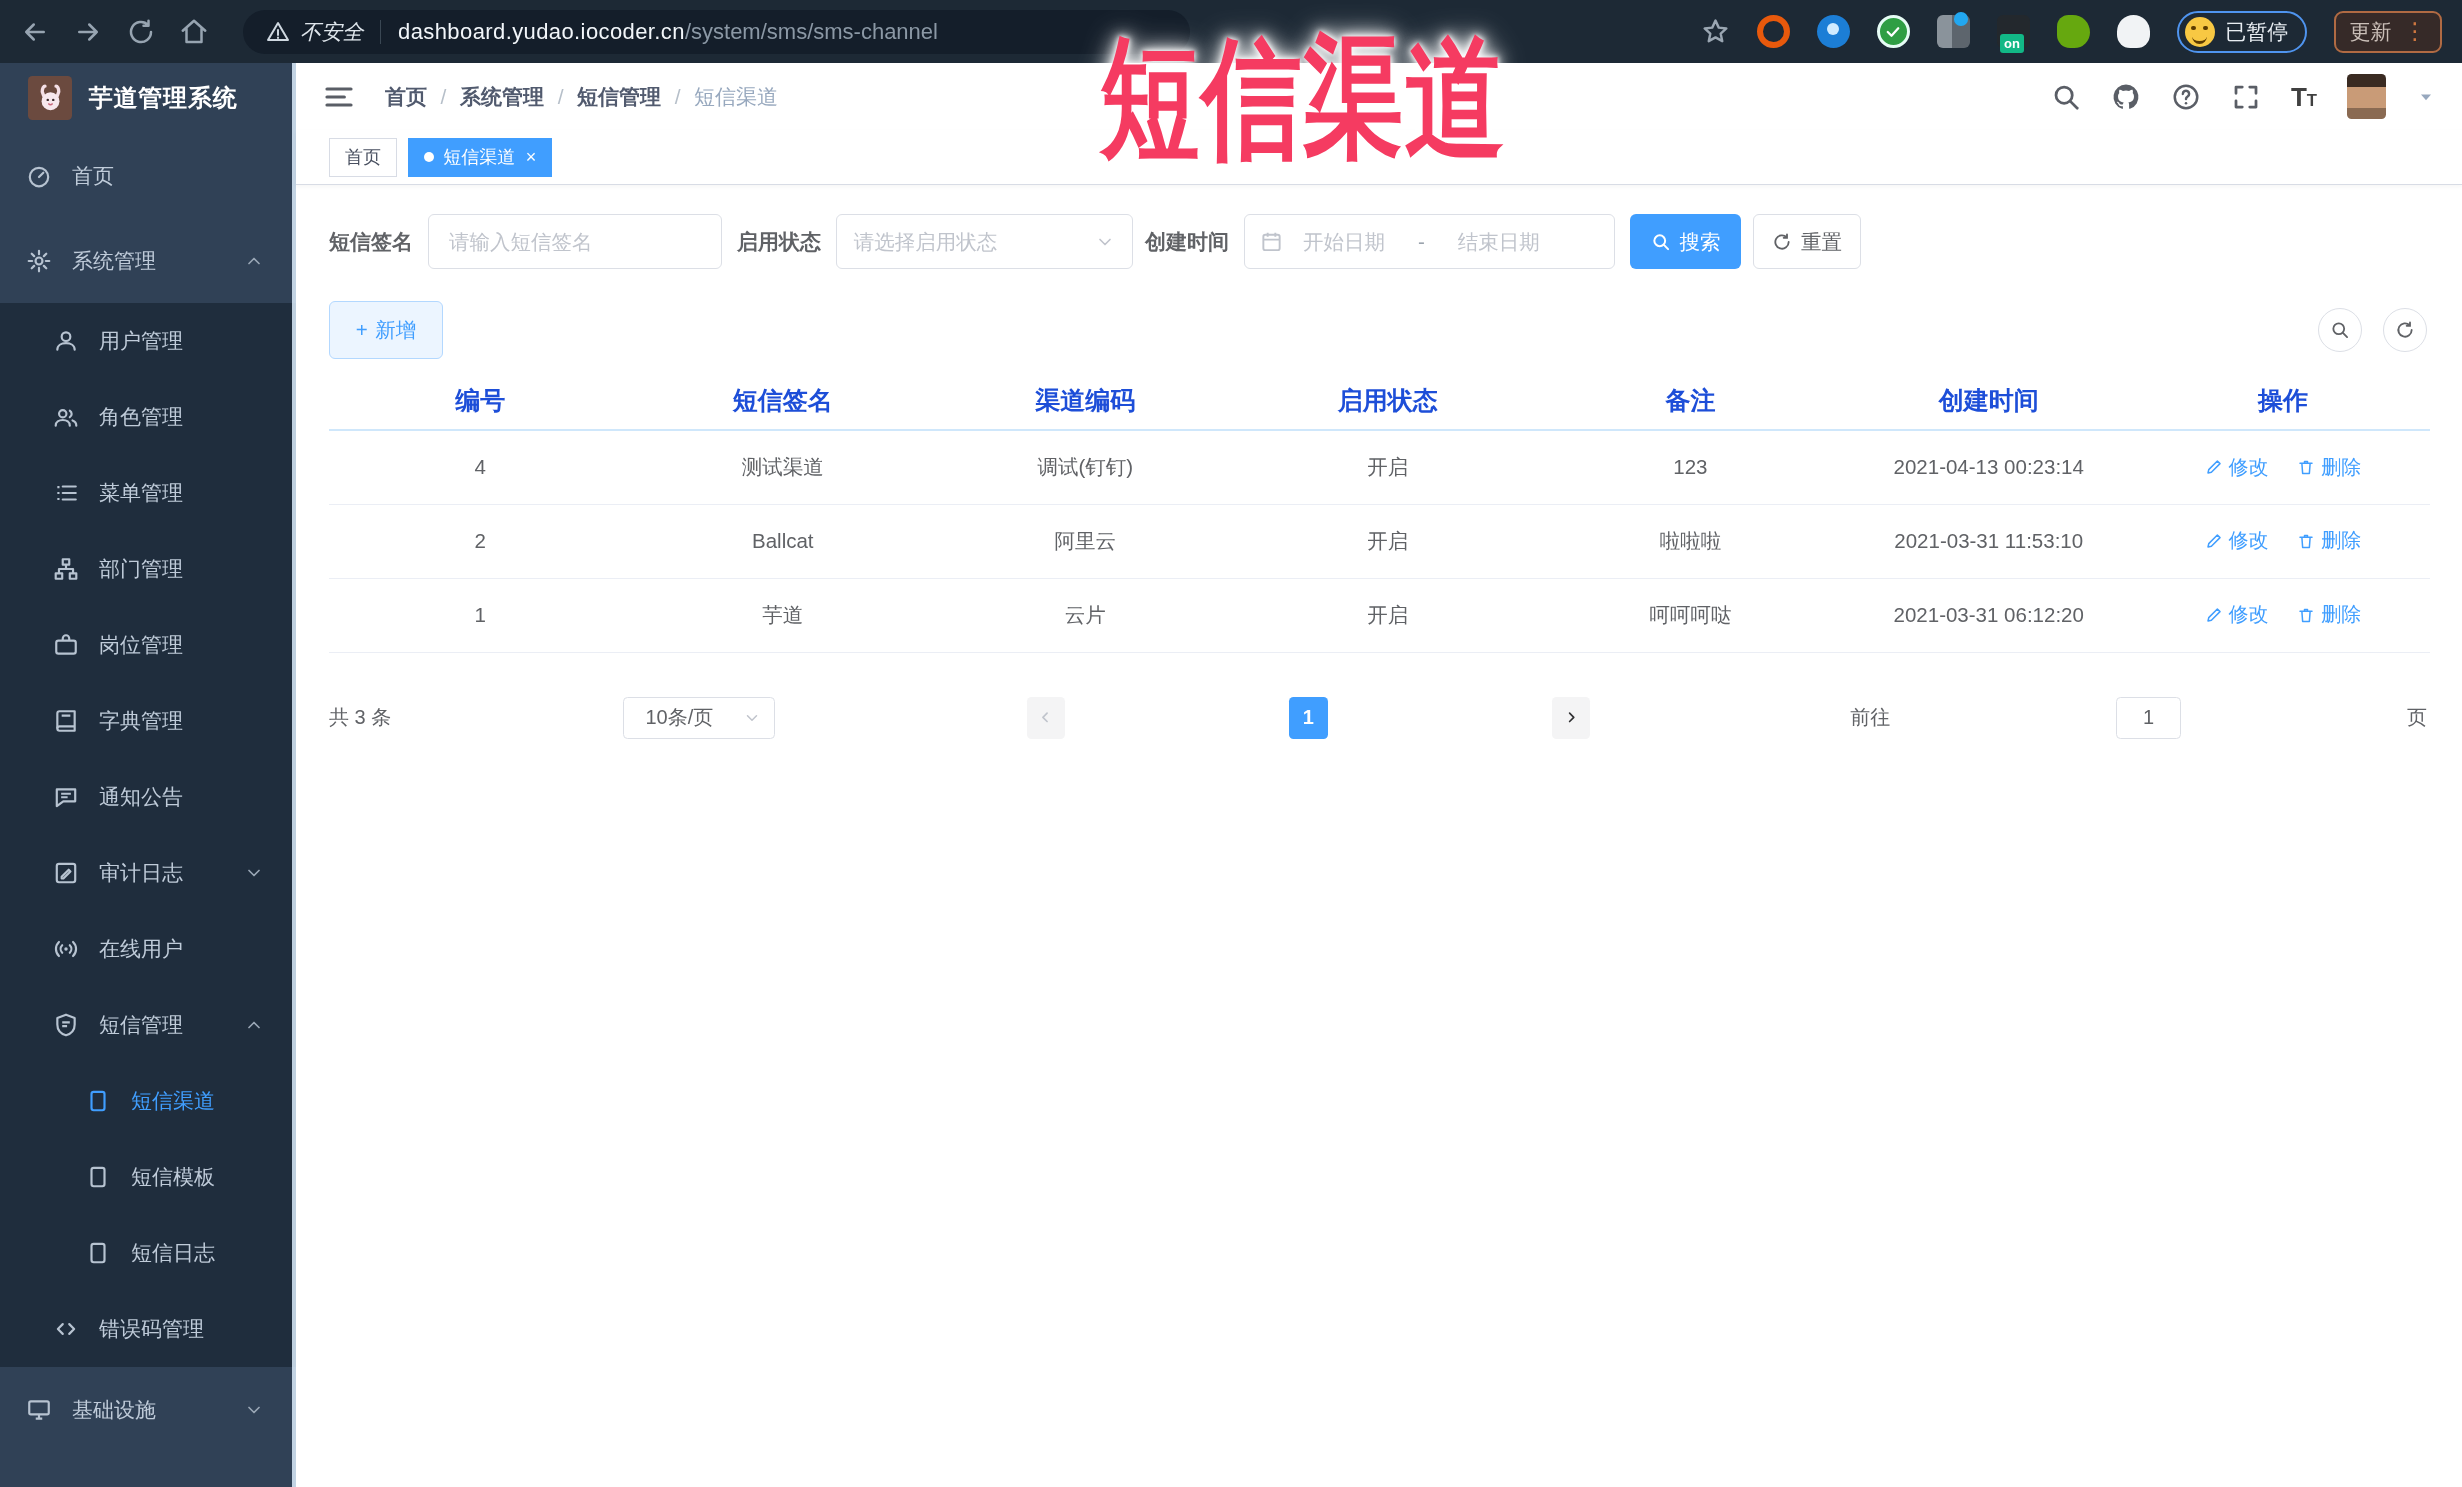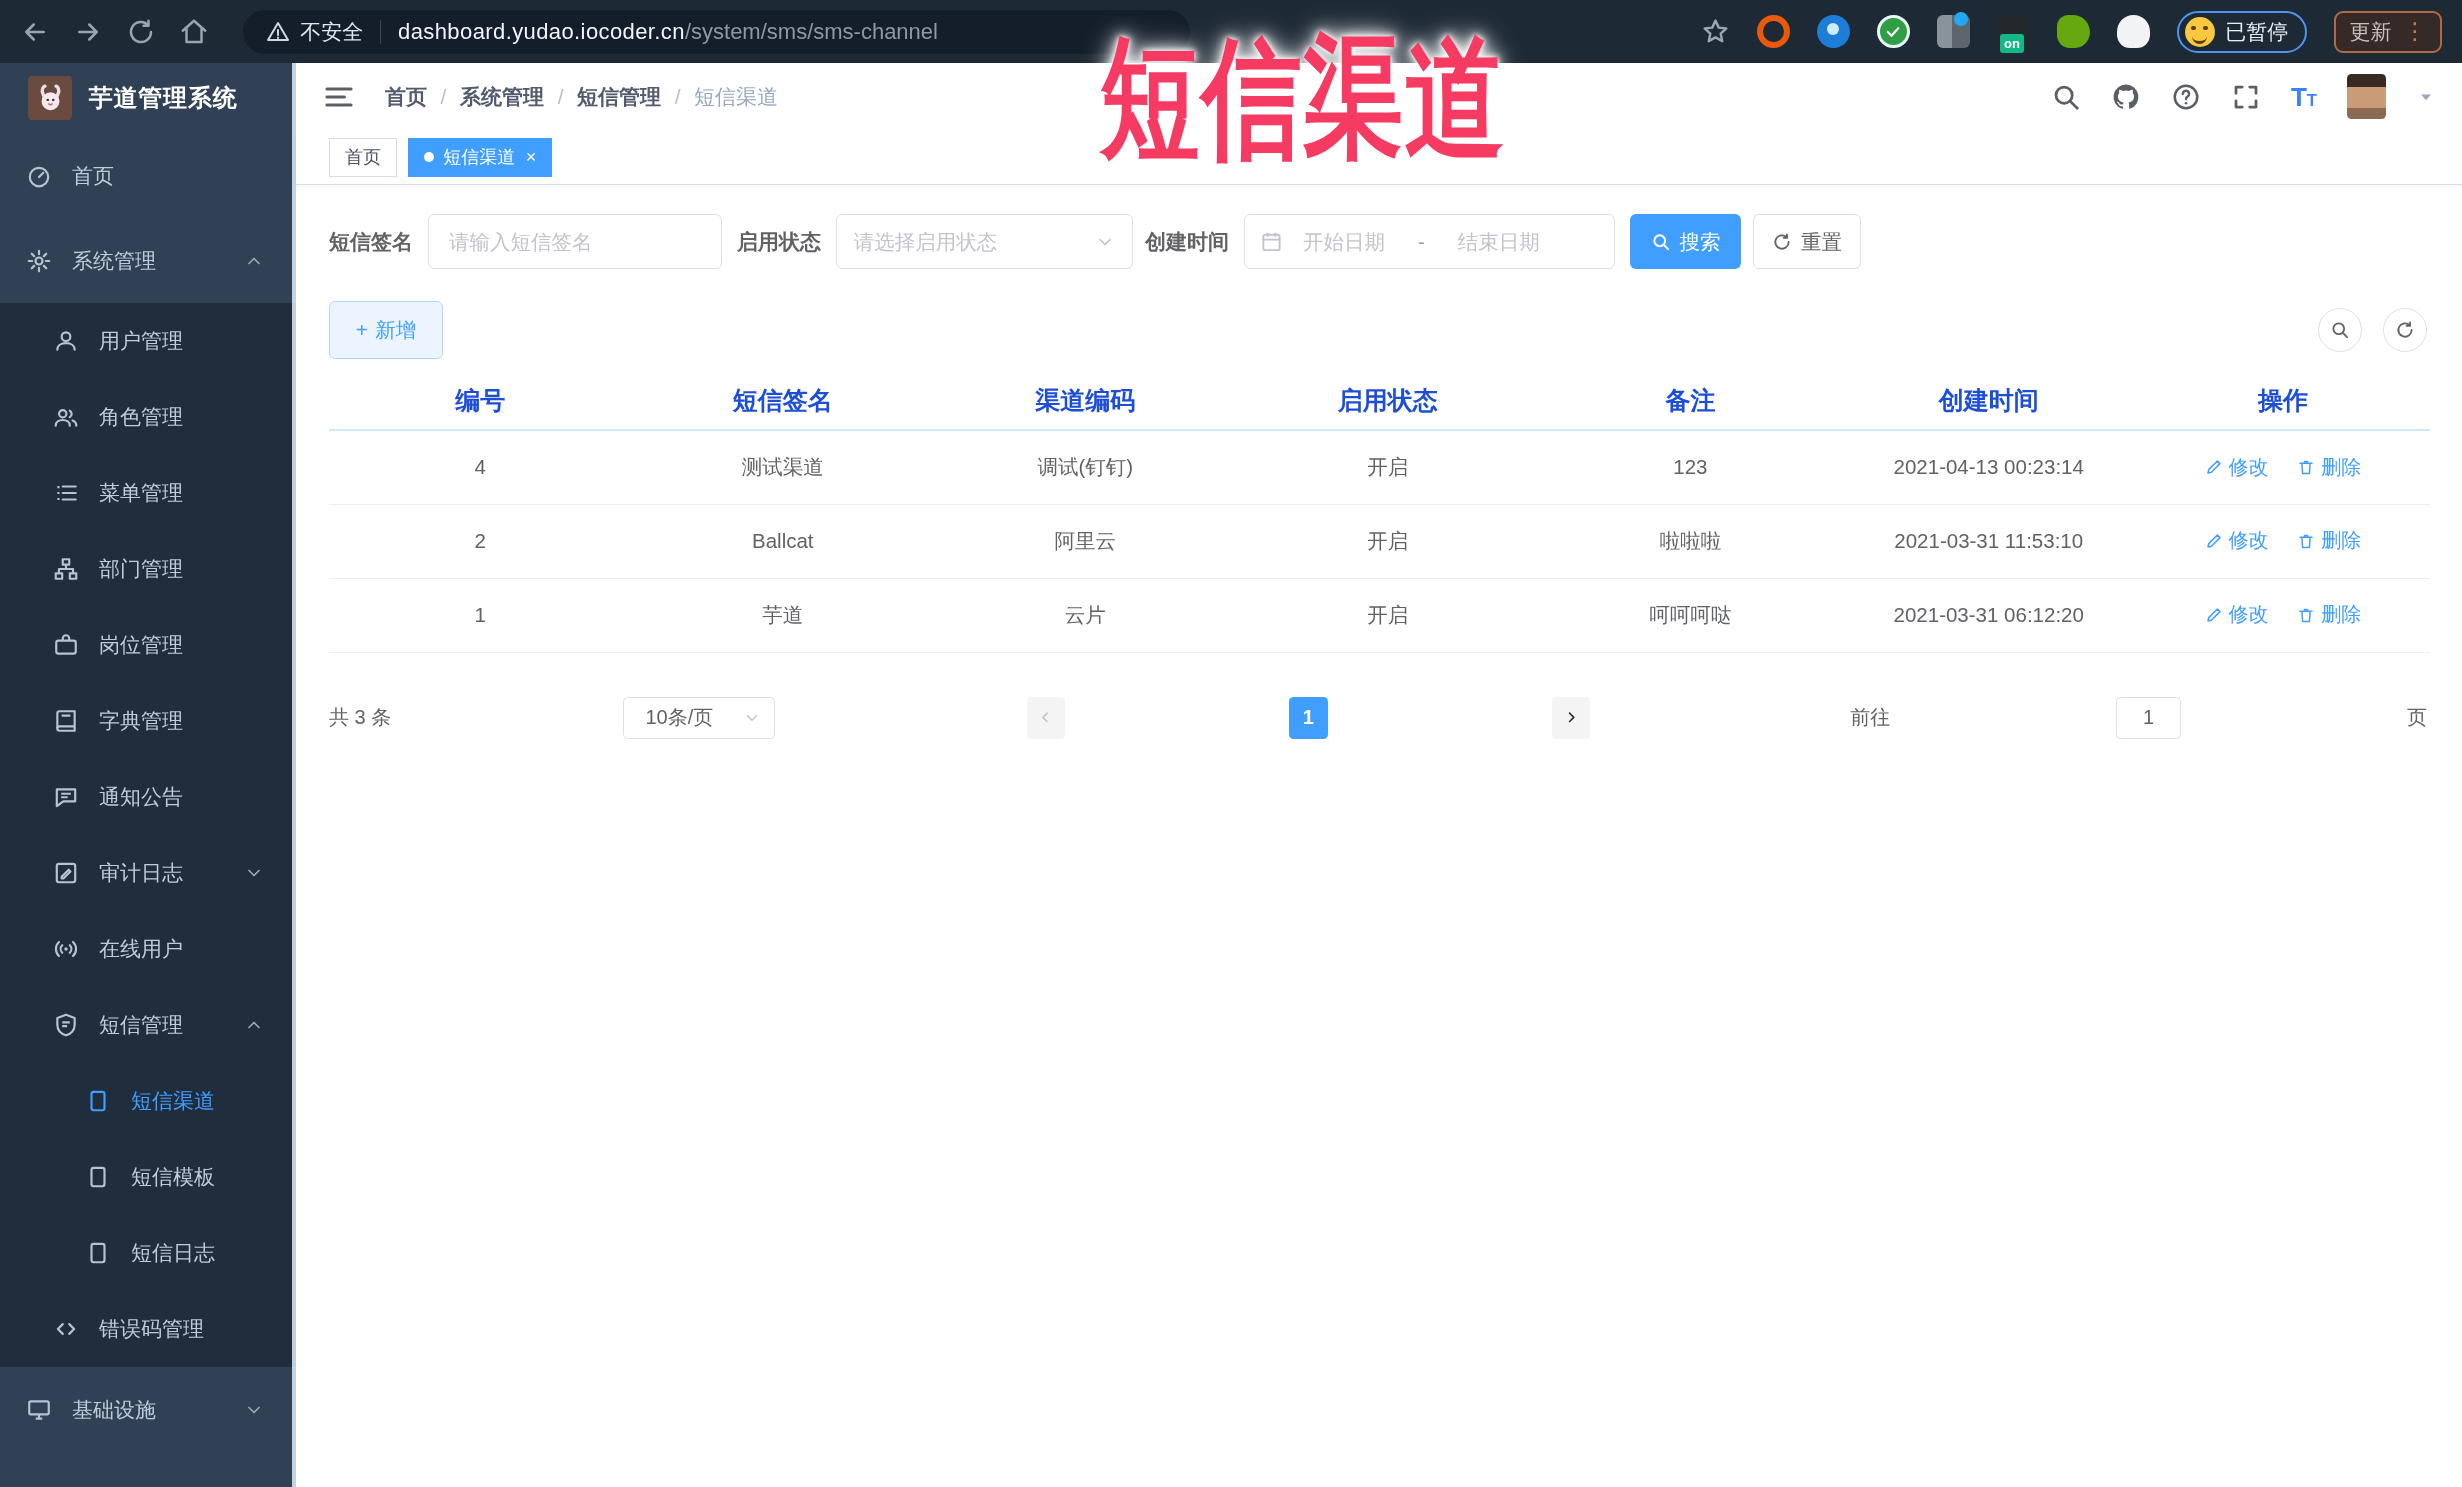--- a/index.html
+++ b/index.html
@@ -5,21 +5,21 @@
   * { margin:0; padding:0; box-sizing:border-box; }
   html,body { width:2462px; height:1488px; }
   body { font-family:"Liberation Sans","DejaVu Sans",sans-serif; background:#fff; overflow:hidden; position:relative; }
   svg { display:block; }
 
   
   #chrome { position:absolute; left:0; top:0; width:2462px; height:63px; background:#1d2935; display:flex; align-items:center; padding:0 20px; z-index:5; }
   .nav-ic { width:30px; height:30px; color:#97a4b1; margin-right:23px; flex:0 0 auto; cursor:pointer; }
   .addr { width:947px; height:44px; background:#141e2a; border-radius:22px; display:flex; align-items:center; padding:0 23px; margin-left:10.6px; color:#e6edf3; }
   .addr .warn { width:24px; height:24px; color:#cfd8e0; margin-right:10.6px; }
-  .addr .sec { font-size:21px; color:#dfe6ec; margin-right:16.7px; }
+  .addr .sec { font-size:21px; color:#dfe6ec; margin-right:16.7px;font-style:italic; }
   .addr .div { width:1.5px; height:24px; background:#3a4753; margin-right:16.7px; }
   .addr .host { font-size:22px; color:#f2f6fa; letter-spacing:0.4px; }
   .addr .path { font-size:22px; color:#8b98a5; }
   .chrome-right { margin-left:auto; display:flex; align-items:center; gap:27px; }
   .star { width:29px; height:29px; color:#9aa6b2; }
   .ext { width:33px; height:33px; border-radius:50%; flex:0 0 auto; position:relative; }
   .ext-orange { background:transparent; border:6.8px solid #e8590c; }
   .ext-pin { background:#1c7ed6; } .ext-pin:after{ content:""; position:absolute; left:10.6px; top:7.6px; width:12px; height:12px; border-radius:50%; background:#d0ebff;}
   .ext-check { background:#2f9e44; border:3.8px solid #e6fcf5; display:flex; align-items:center; justify-content:center; color:#fff; }
   .ext-grid { border-radius:6px; background:linear-gradient(90deg,#8a939b 45%,#5d656d 45%); } .ext-grid:after{content:""; position:absolute; right:1.5px; top:-3px; width:13.6px; height:13.6px; border-radius:50%; background:#22a7f0;}
@@ -58,21 +58,21 @@
 
   
   #navbar { height:67px; display:flex; align-items:center; padding:0 27px; background:#fff; }
   .hamburger { width:32px; height:32px; color:#5a5e66; cursor:pointer; }
   .breadcrumb { display:flex; align-items:center; margin-left:30px; font-size:21px; }
   .crumb { color:#515a6e; font-weight:700; cursor:pointer; }
   .crumb.last { color:#97a8be; font-weight:400; cursor:default; }
   .crumb-sep { color:#b6bfc9; margin:0 13.6px; font-weight:400; }
   .nav-right { margin-left:auto; display:flex; align-items:center; gap:30px; }
   .nav-right .tool { width:30px; height:30px; color:#5a5e66; cursor:pointer; }
-  .font-tool { font-size:26px; font-weight:700; color:#3b82f6; cursor:pointer; line-height:1; }
+  .font-tool { font-size:26px; font-weight:700; color:#404040; cursor:pointer; line-height:1; }
   .font-tool small { font-size:16.7px; font-weight:700; }
   .avatar { width:39px; height:45px; border-radius:4.5px; background:linear-gradient(180deg,#3a2b22 0 30%,#c99b77 30% 75%,#8a6a52 75%); cursor:pointer; }
   .caret { width:20px; height:20px; color:#97a8be; cursor:pointer; }
 
   
   #tabbar { height:55px; border-bottom:1.5px solid #d8dce5; display:flex; align-items:center; padding-left:33px; gap:10.6px; background:#fff; box-shadow:0 1.5px 4.5px rgba(0,0,0,.04); }
   .tag { height:39px; display:flex; align-items:center; padding:0 15px; border:1.5px solid #d8dce5; background:#fff; color:#495060; font-size:18px; cursor:pointer; }
   .tag.active { background:#409eff; border-color:#409eff; color:#fff; }
   .tag .dot { width:10.6px; height:10.6px; border-radius:50%; background:#fff; margin-right:9px; }
   .tag .x { margin-left:10.6px; font-size:18px; }

